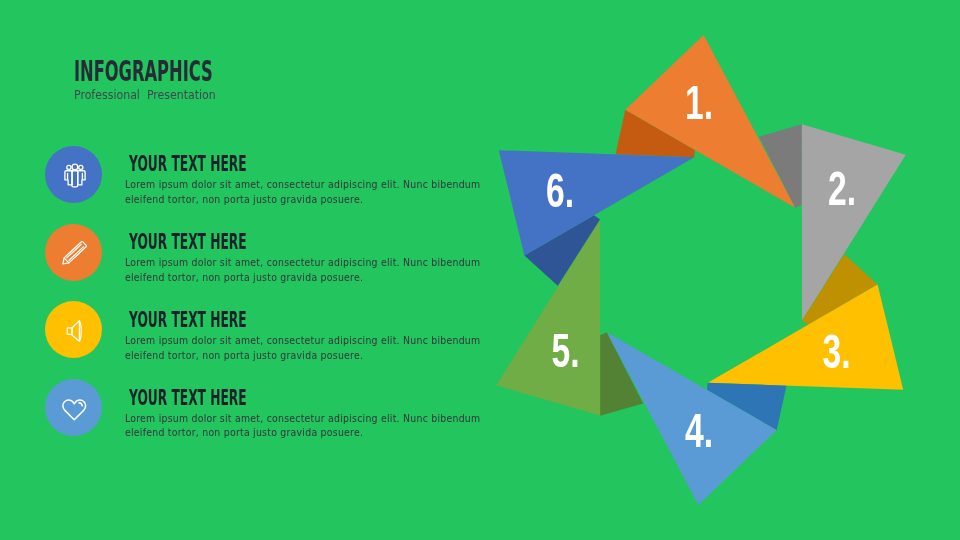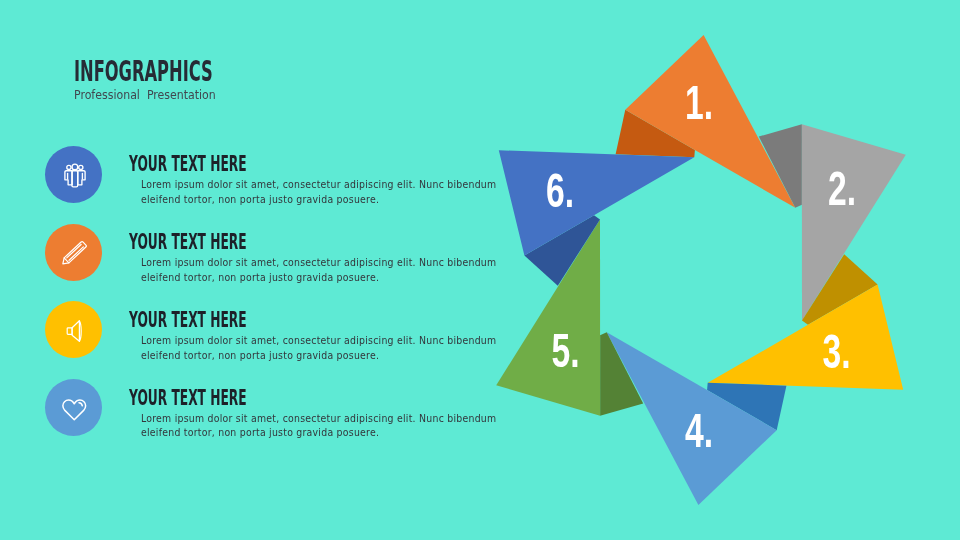--- a/index.html
+++ b/index.html
@@ -1,40 +1,40 @@
 <!DOCTYPE html>
 <html><head>
 <meta charset="utf-8">
 <title>Infographics</title>
 <style>
   html,body{margin:0;padding:0;}
   body{width:960px;height:540px;background:#ffffff;overflow:hidden;
        font-family:"DejaVu Sans",sans-serif;}
-  #slide{position:relative;width:960px;height:540px;background:#5eead4;overflow:hidden;}
+  #slide{position:relative;width:960px;height:540px;background:#22c55e;overflow:hidden;}
 
   
   .title{position:absolute;left:74.3px;top:61px;
          font-family:"DejaVu Sans Condensed","DejaVu Sans",sans-serif;
          font-weight:700;font-size:28px;line-height:21px;color:#262B35;
          transform:scaleX(0.646);transform-origin:left top;white-space:nowrap;}
   .subtitle{position:absolute;left:74.3px;top:90.2px;
          font-family:"DejaVu Sans Condensed","DejaVu Sans",sans-serif;
          font-weight:400;font-size:12.5px;line-height:9.5px;color:#41474F;
          transform:scaleX(0.976);transform-origin:left top;white-space:pre;}
 
   
   .row{position:absolute;left:0;top:0;width:520px;height:0;}
   .bullet-circle{position:absolute;left:45px;width:57.2px;height:57.2px;border-radius:50%;}
   .bullet-icon{position:absolute;left:45px;width:57.2px;height:57.2px;}
   .bullet-icon svg{display:block;}
   .row-head{position:absolute;left:128.9px;
             font-family:"DejaVu Sans Condensed","DejaVu Sans",sans-serif;
             font-weight:700;font-size:22px;line-height:16.3px;color:#1D2129;
             transform:scaleX(0.619);transform-origin:left top;white-space:nowrap;}
-  .row-body{position:absolute;left:141px;width:356px;
+  .row-body{position:absolute;left:125px;width:356px;
             font-family:"DejaVu Sans Condensed","DejaVu Sans",sans-serif;
             font-weight:400;font-size:10.4px;line-height:14.7px;color:#33363B;
             letter-spacing:0.25px;}
 
   
   #wheel{position:absolute;left:0;top:0;width:960px;height:540px;}
   .wheel-num{font-family:"Liberation Sans",sans-serif;font-weight:700;
              font-size:48.5px;fill:#ffffff;text-anchor:middle;}
 </style>
 </head>

